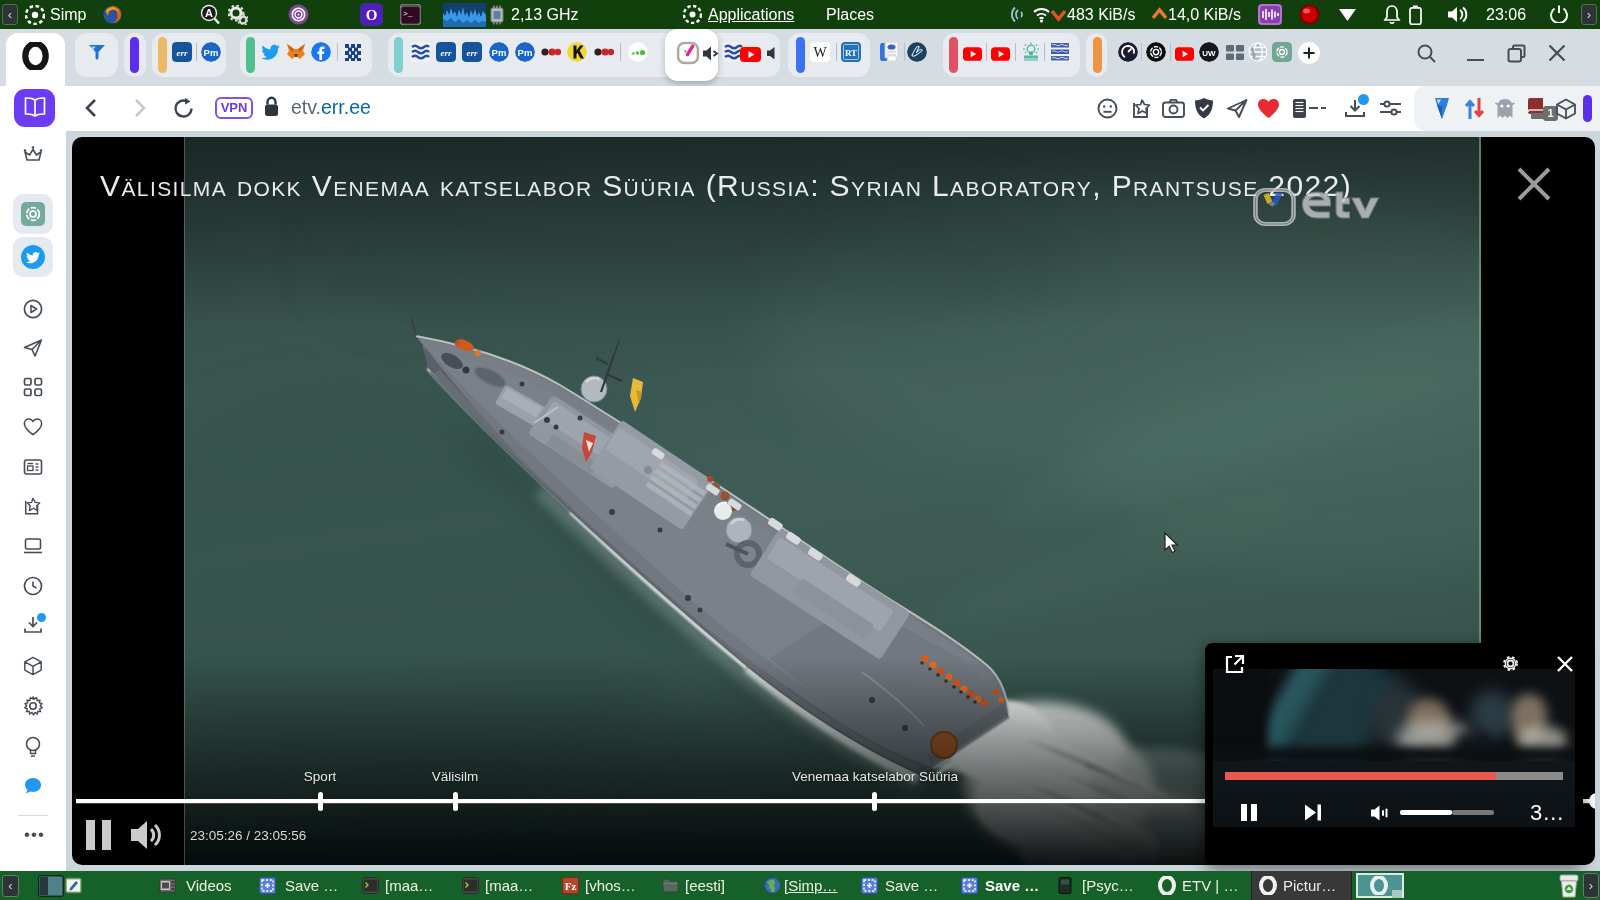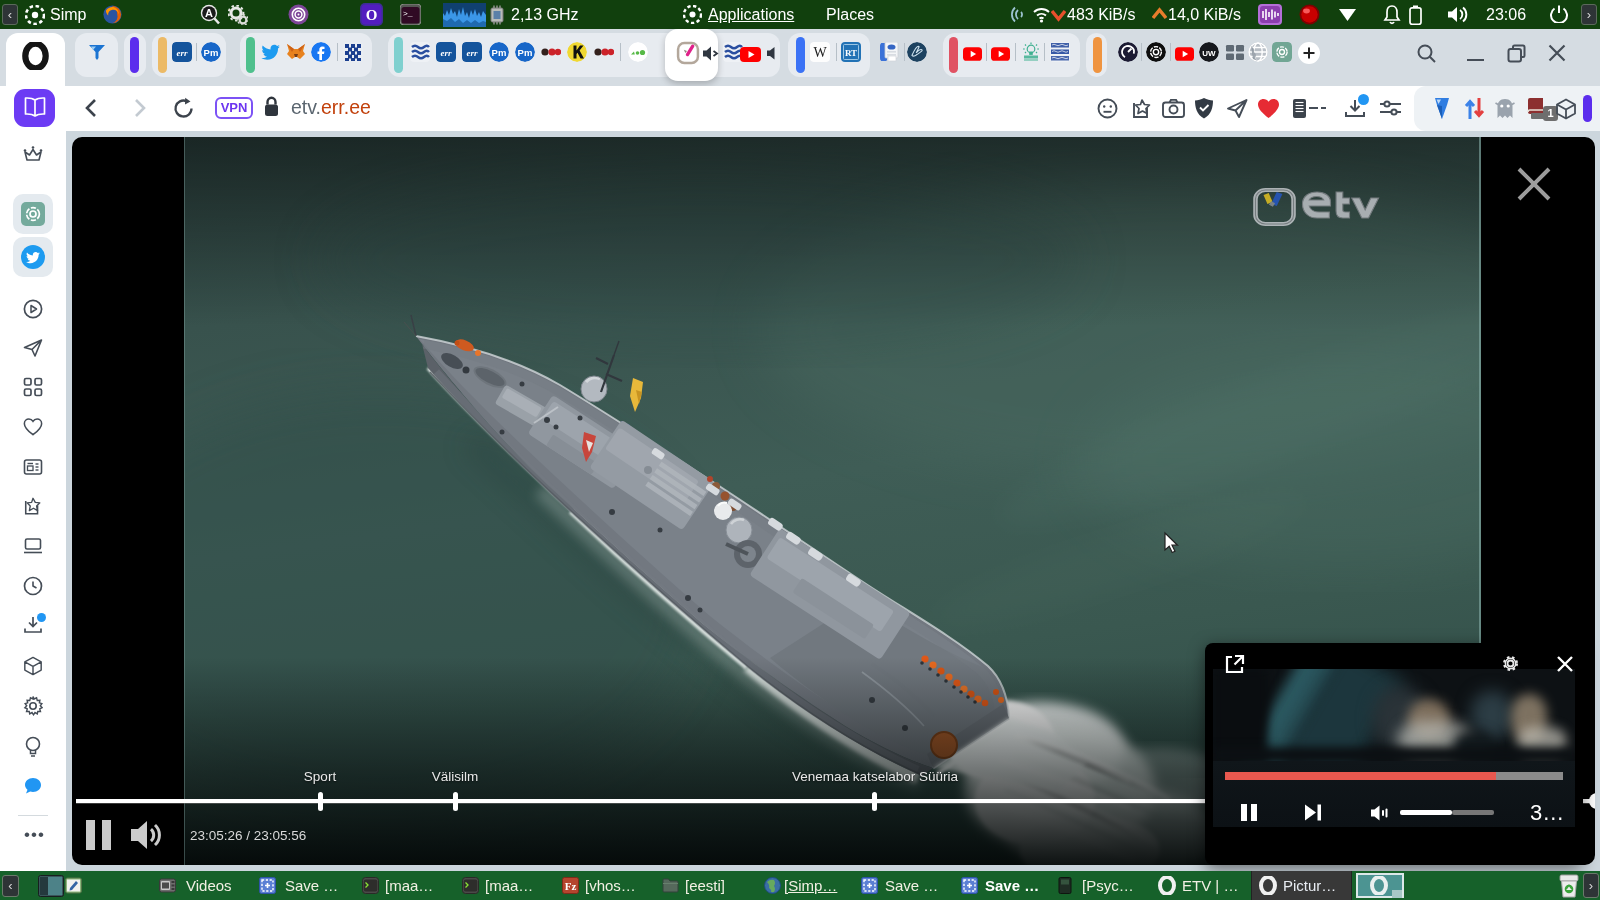--- a/index.html
+++ b/index.html
@@ -446,21 +446,21 @@
       </svg>
     <svg class="abs" style="left:172px;top:11px" width="23" height="23" viewBox="0 0 23 23">
         <path d="M19.5 11.5 A8 8 0 1 1 14.5 4.1" fill="none" stroke="#3c434c" stroke-width="2.3"></path>
         <path d="M13.2 0.8 L18.5 4.4 L13 7.5 Z" fill="#3c434c"></path>
       </svg>
     <div class="vpn">VPN</div>
     <svg class="abs" style="left:264px;top:10px" width="15" height="21" viewBox="0 0 15 21">
         <rect x="1" y="8.5" width="13" height="11.5" rx="2.5" fill="#2f353d"></rect>
         <path d="M3.5 8.5 L3.5 6 A4 4.2 0 0 1 11.5 6 L11.5 8.5" fill="none" stroke="#2f353d" stroke-width="2.4"></path>
       </svg>
-    <div class="abs" style="left:291px;top:10px;font-size:19.5px;color:#5b6670;">etv<span style="color:#60696f;">.</span><span style="color:#c2410c;">err.ee</span></div>
+    <div class="abs" style="left:291px;top:10px;font-size:19.5px;color:#5b6670;">etv<span style="color:#60696f;">.</span><span style="color:#0369a1;">err.ee</span></div>
     <svg class="abs" style="left:1097px;top:12px" width="21" height="21" viewBox="0 0 21 21">
         <circle cx="10.5" cy="10.5" r="9" fill="none" stroke="#454d57" stroke-width="1.9"></circle>
         <circle cx="7.2" cy="8.5" r="1.2" fill="#454d57"></circle>
         <circle cx="13.8" cy="8.5" r="1.2" fill="#454d57"></circle>
         <line x1="6.5" y1="13.8" x2="14.5" y2="13.8" stroke="#454d57" stroke-width="1.9"></line>
       </svg>
     <svg class="abs" style="left:1131px;top:12px" width="22" height="21" viewBox="0 0 22 21">
         <path d="M3 5 L3 19 L16 19 L16 10" fill="none" stroke="#454d57" stroke-width="1.9"></path>
         <path d="M11 2 L13.5 6.5 L18.5 7 L15 10.5 L16 15.5 L11.5 13 L7 15.5 L8 10.5 L4.5 7 L9.5 6.5 Z" fill="#fff" stroke="#454d57" stroke-width="1.7" stroke-linejoin="round"></path>
       </svg>
@@ -830,20 +830,21 @@
 
         <g transform="translate(1165,533)">
           <path d="M0 0 L0 17 L4.2 13.2 L7.2 19.5 L10 18.2 L7 12.2 L12.5 12.2 Z" fill="#fff" stroke="#222" stroke-width="1.2"></path>
         </g>
       </svg>
       <div class="abs" style="left:0;top:0;width:1297px;height:190px;background:linear-gradient(180deg,rgba(0,0,0,0.42),rgba(0,0,0,0));"></div>
       <div class="abs" style="left:0;top:520px;width:1297px;height:208px;background:linear-gradient(180deg,rgba(0,0,0,0) 0%,rgba(3,7,7,0.55) 55%,rgba(3,7,7,0.95) 100%);"></div>
       <div class="abs" style="left:0;top:0;width:1px;height:728px;background:rgba(150,190,185,0.35);"></div>
       <div class="abs" style="left:1295px;top:0;width:2px;height:728px;background:rgba(140,180,175,0.55);"></div>
     </div>
+    <div id="vtitle">Välisilma dokk Venemaa katselabor Süüria (Russia: Syrian Laboratory, Prantsuse 2022)</div>
     <svg class="abs" style="left:1179px;top:47px" width="150" height="44" viewBox="0 0 134 44" preserveAspectRatio="none" opacity="0.82">
       <g fill="none" stroke="#c9ccd0" stroke-width="4">
           <rect x="4" y="6" width="34" height="34" rx="9"></rect>
         </g>
       <g stroke-width="1" stroke="#85898e">
           <rect x="4" y="6" width="34" height="34" rx="9" fill="none"></rect>
         </g>
       <path d="M13.5 10 L17 19" fill="none" stroke="#e8c520" stroke-width="5"></path>
       <path d="M25.5 9 L20.5 21" fill="none" stroke="#2458c8" stroke-width="5.5"></path>
       <path d="M17 19 L20.5 21" fill="none" stroke="#8a8f94" stroke-width="4"></path>

